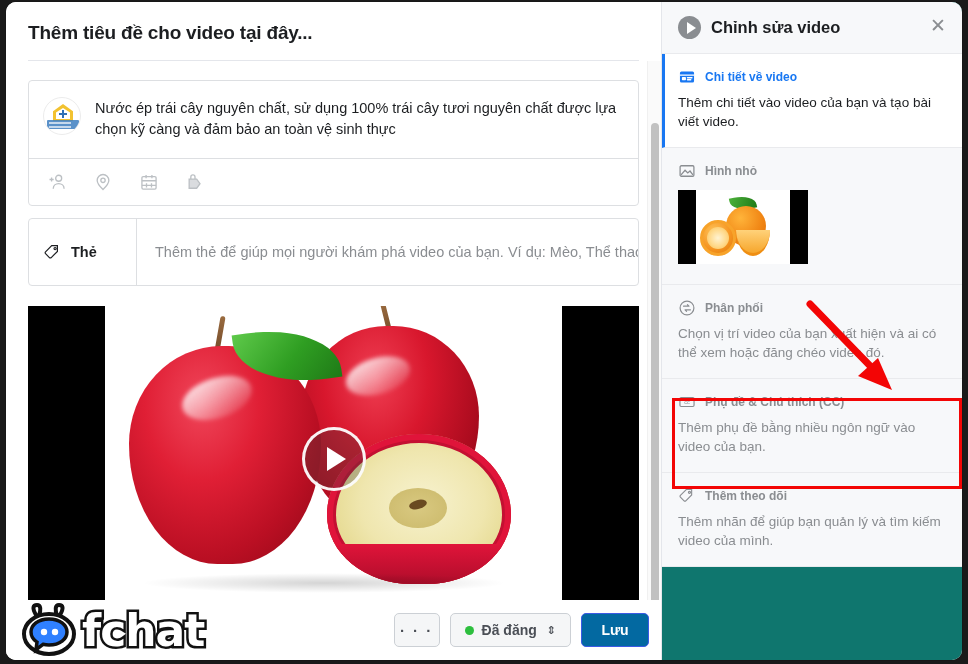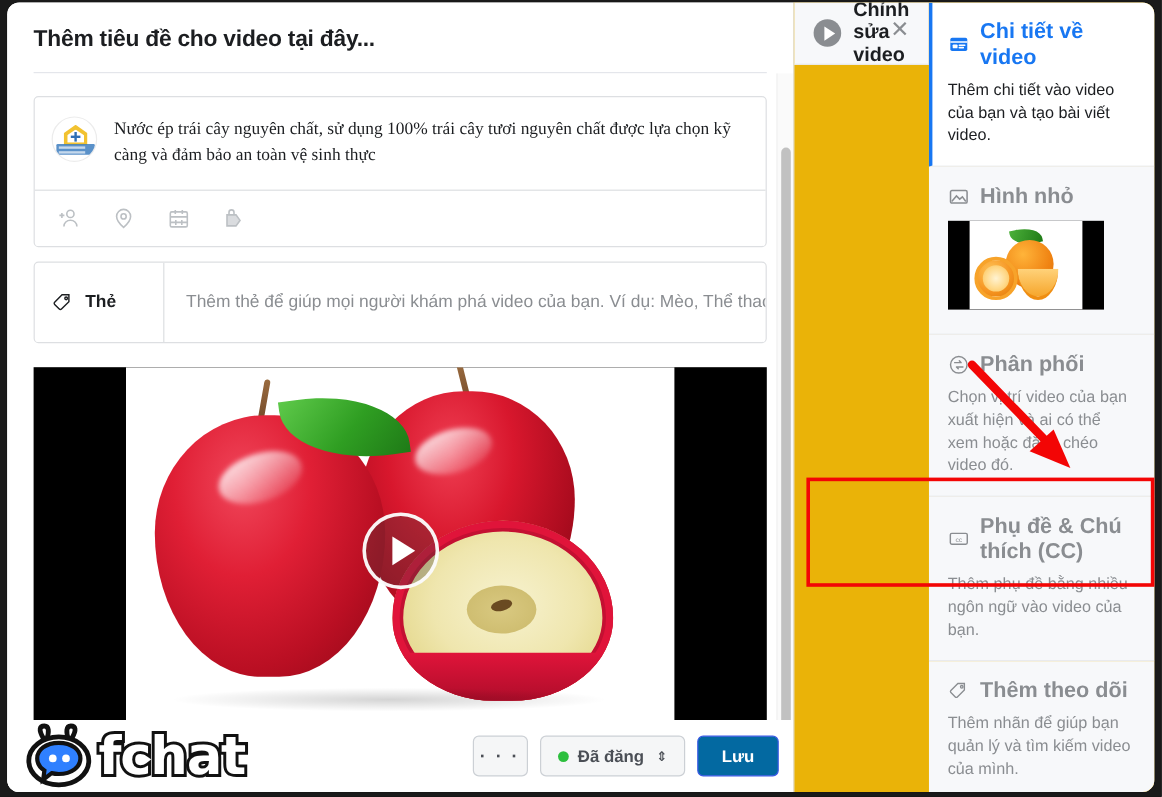--- a/index.html
+++ b/index.html
@@ -66,21 +66,20 @@
   .composer {
     margin: 19px 22px 0 22px;
     border: 1px solid #dddfe2;
     border-radius: 4px;
     background: #fff;
   }
   .composer-top {
     display: flex;
     padding: 16px 16px 18px 14px;
     gap: 14px;
-    font-family: Liberation Serif, serif;
   }
   .avatar {
     width: 38px; height: 38px;
     flex: 0 0 38px;
     border-radius: 50%;
     background: #ffffff;
     border: 1px solid #ececec;
     position: relative;
     overflow: hidden;
   }
@@ -348,25 +347,25 @@
     -webkit-text-stroke: 5px #111;
     paint-order: stroke fill;
     line-height: 1;
   }
 
   
   .right-col {
     width: 301px;
     flex: 0 0 301px;
     height: 100%;
-    background: #eab308;
+    background: #0f766e;
     border-left: 1px solid #e4e6eb;
     position: relative;
     display: flex;
-    flex-direction: row;
+    flex-direction: column;
   }
   .rp-header {
     height: 52px;
     flex: 0 0 52px;
     display: flex;
     align-items: center;
     padding: 0 16px;
     gap: 10px;
     background: #f7f8fa;
     border-bottom: 1px solid #e9eaed;
@@ -418,21 +417,21 @@
   .rp-head {
     display: flex;
     align-items: center;
     gap: 9px;
     margin-bottom: 7px;
   }
   .rp-head .ico { width: 18px; height: 18px; flex:0 0 18px; color: #8a8d91; }
   .rp-head .ico svg { display:block; width:18px; height:18px; }
   .rp-item.active .rp-head .ico { color: #1877f2; }
   .rp-name {
-    font-size: 18px;
+    font-size: 12px;
     font-weight: bold;
     color: #8a8d91;
   }
   .rp-item.active .rp-name { color: #1877f2; }
   .rp-desc {
     font-size: 13.5px;
     line-height: 19px;
     color: #8a8d91;
   }
   .rp-item.active .rp-desc { color: #1c1e21; }

